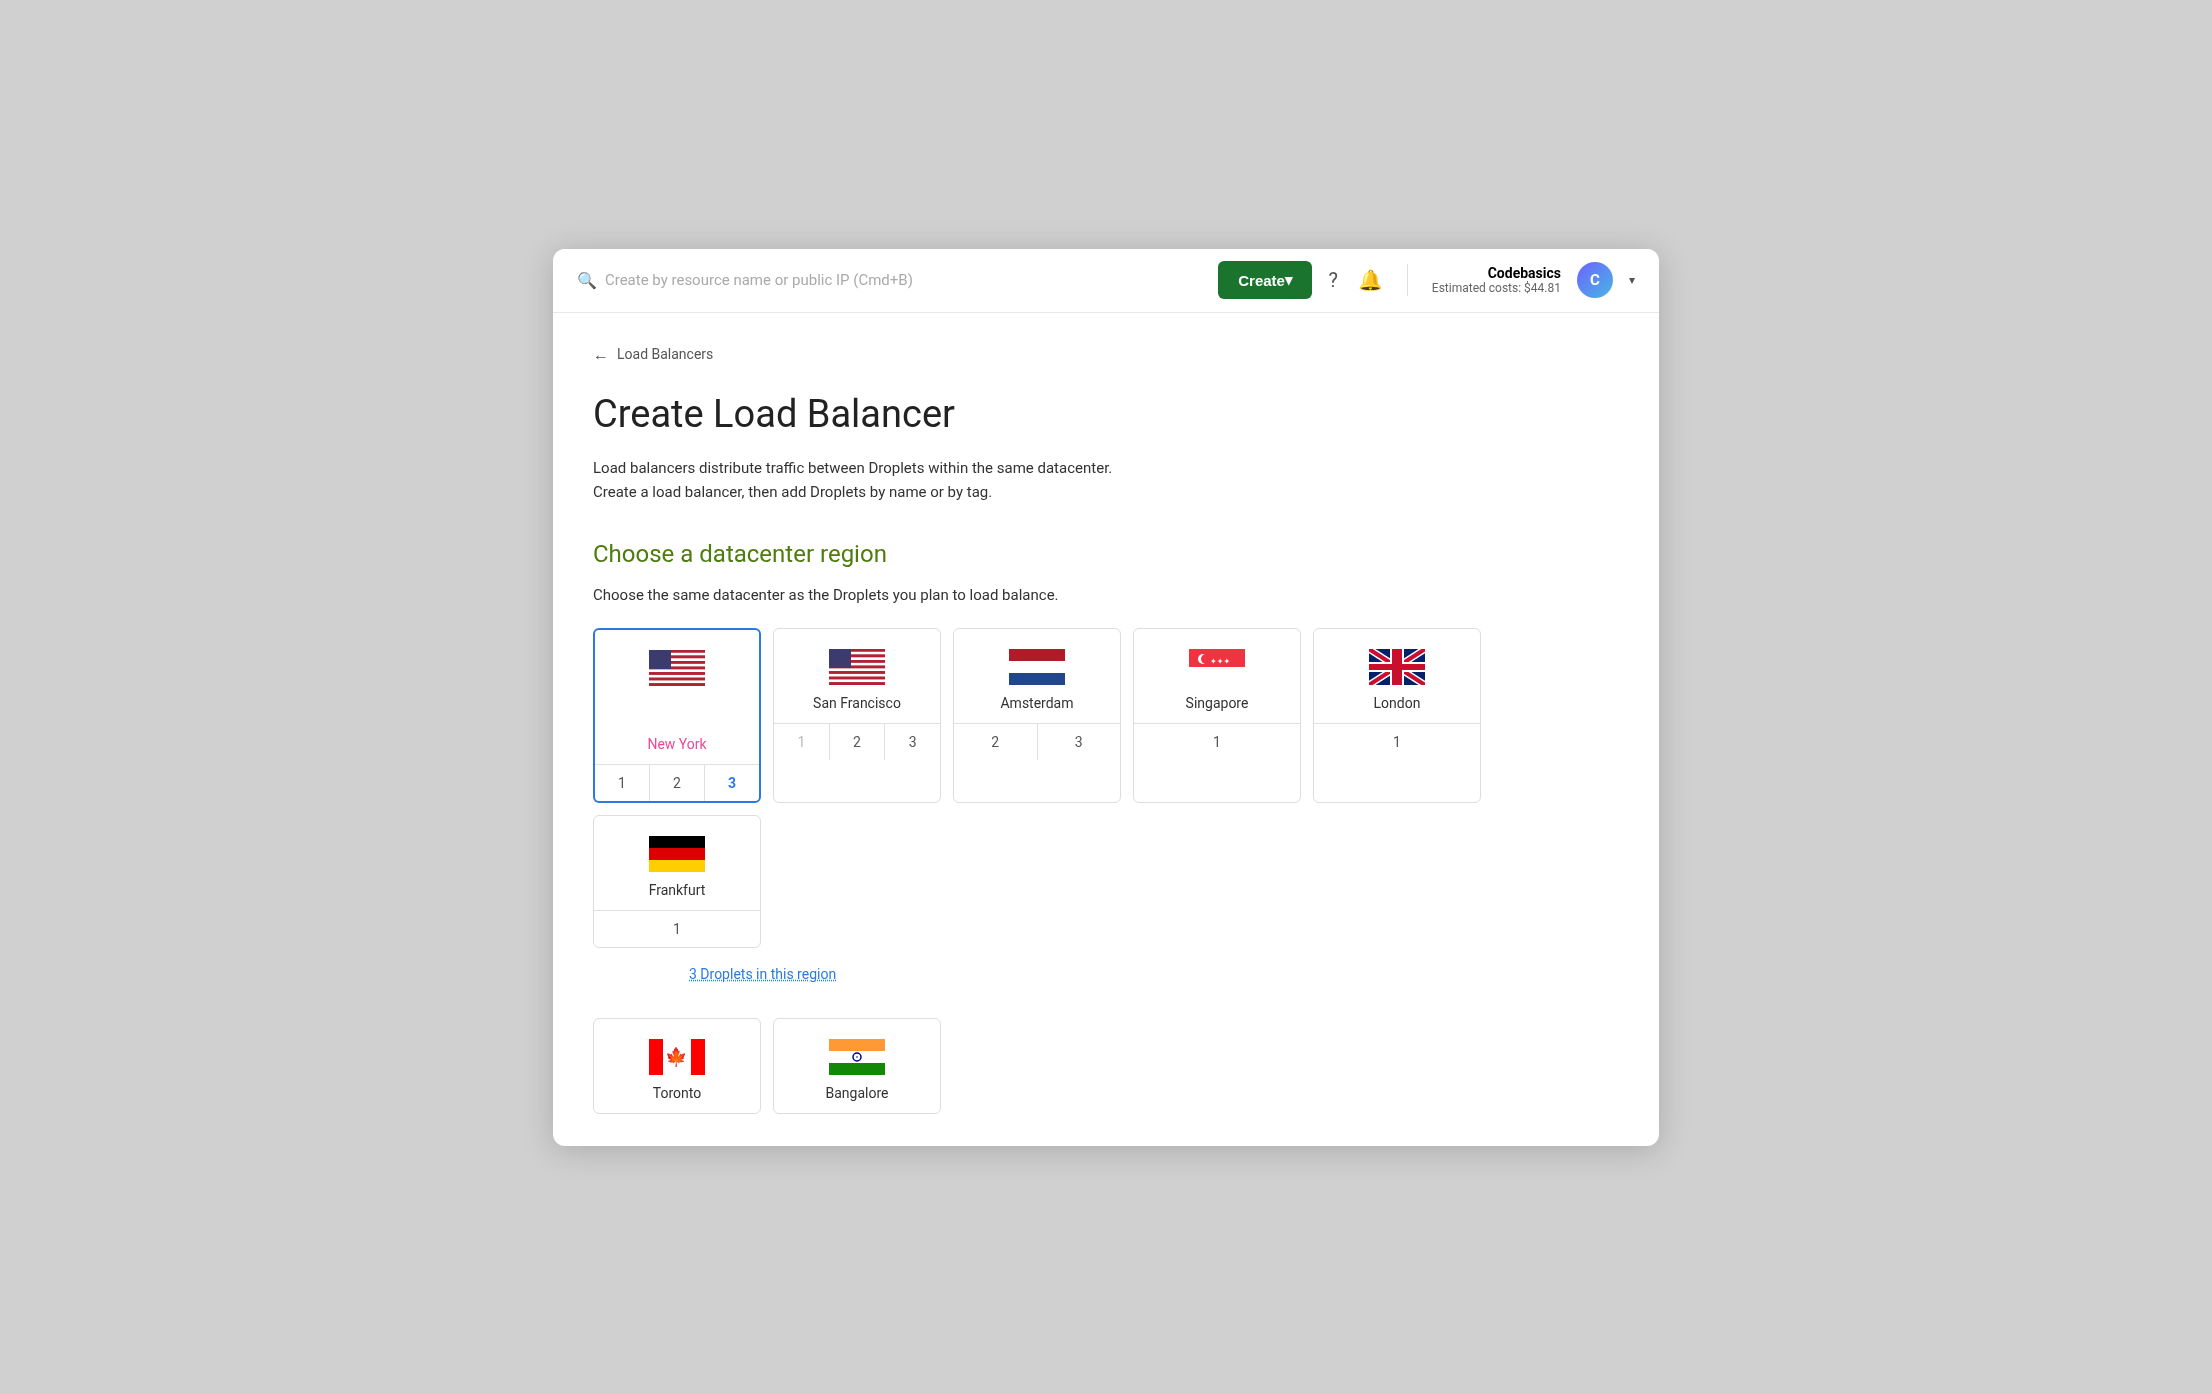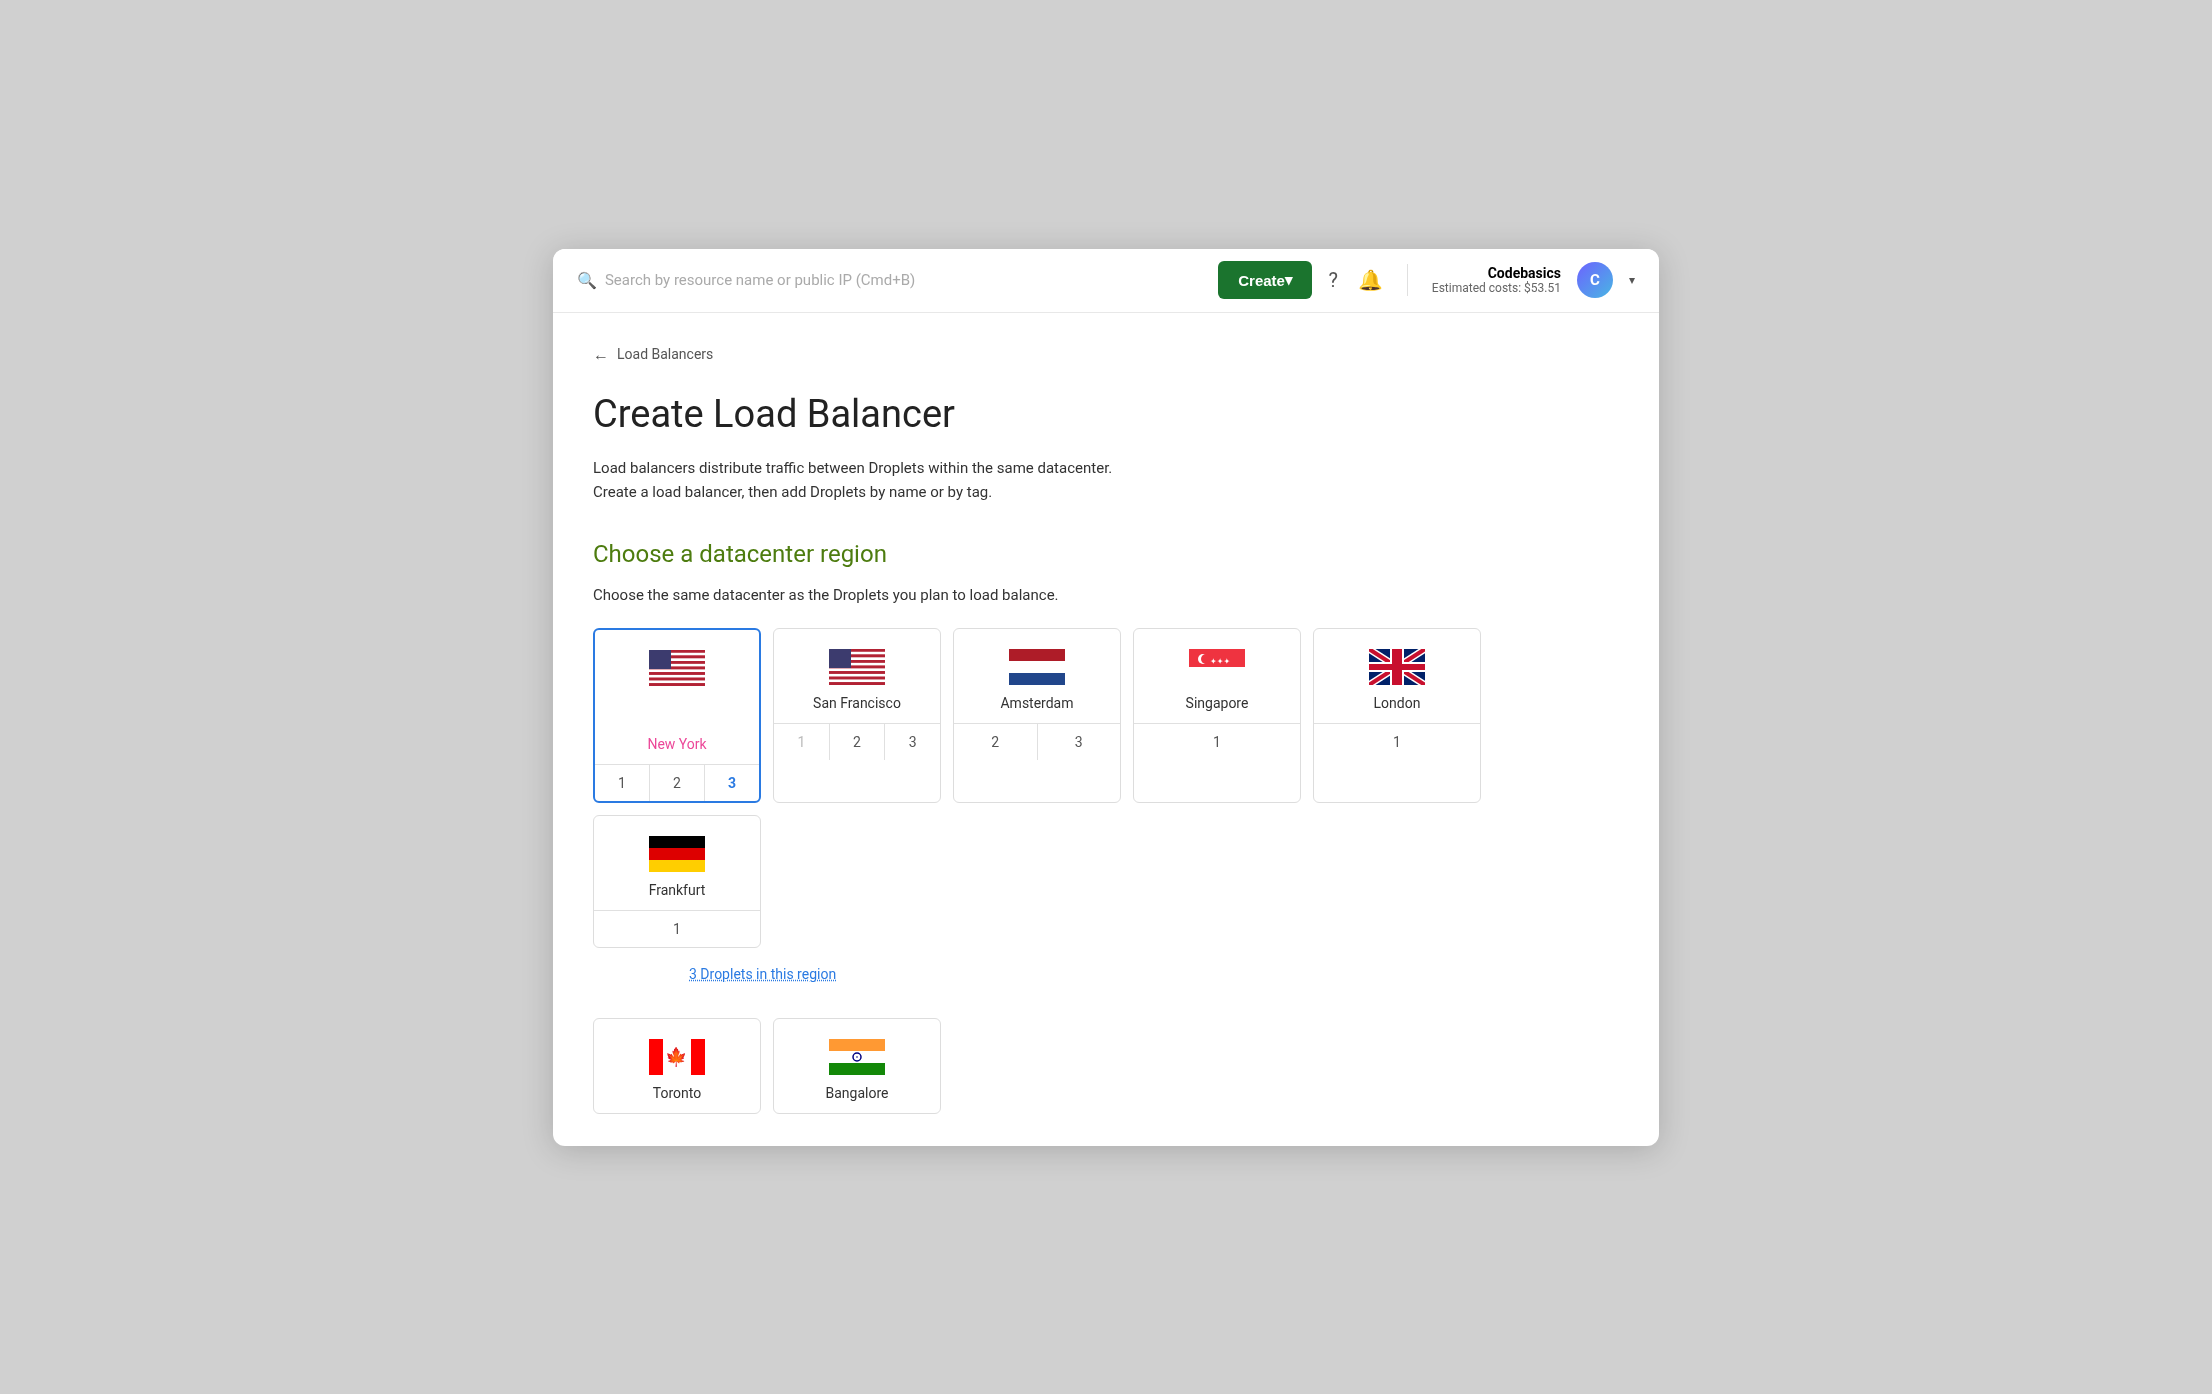--- a/index.html
+++ b/index.html
@@ -208,34 +208,34 @@
     }
   </style>
 </head>
 <body>
 
 <div class="window">
 
   <div class="header">
     <div class="search-bar">
       <span class="search-icon">🔍</span>
-      <span style="color:#aaa;font-size:15px;">Search by resource name or public IP (Cmd+B)</span>
+      <span style="color:#aaa;font-size:15px;">Create by resource name or public IP (Cmd+B)</span>
     </div>
     <button class="create-btn">
       <span>Create</span>
       <span>▾</span>
     </button>
     <div class="header-icons">
       <span class="header-icon">?</span>
       <span class="header-icon">🔔</span>
     </div>
     <div class="divider-v"></div>
     <div class="user-info">
       <span class="user-name">Codebasics</span>
-      <span class="user-cost">Estimated costs: $53.51</span>
+      <span class="user-cost">Estimated costs: $44.81</span>
     </div>
     <div class="avatar">
       <span>C</span>
     </div>
     <span class="chevron-down">▾</span>
   </div>
 
   <div class="main">
 
     <div class="back-link">

